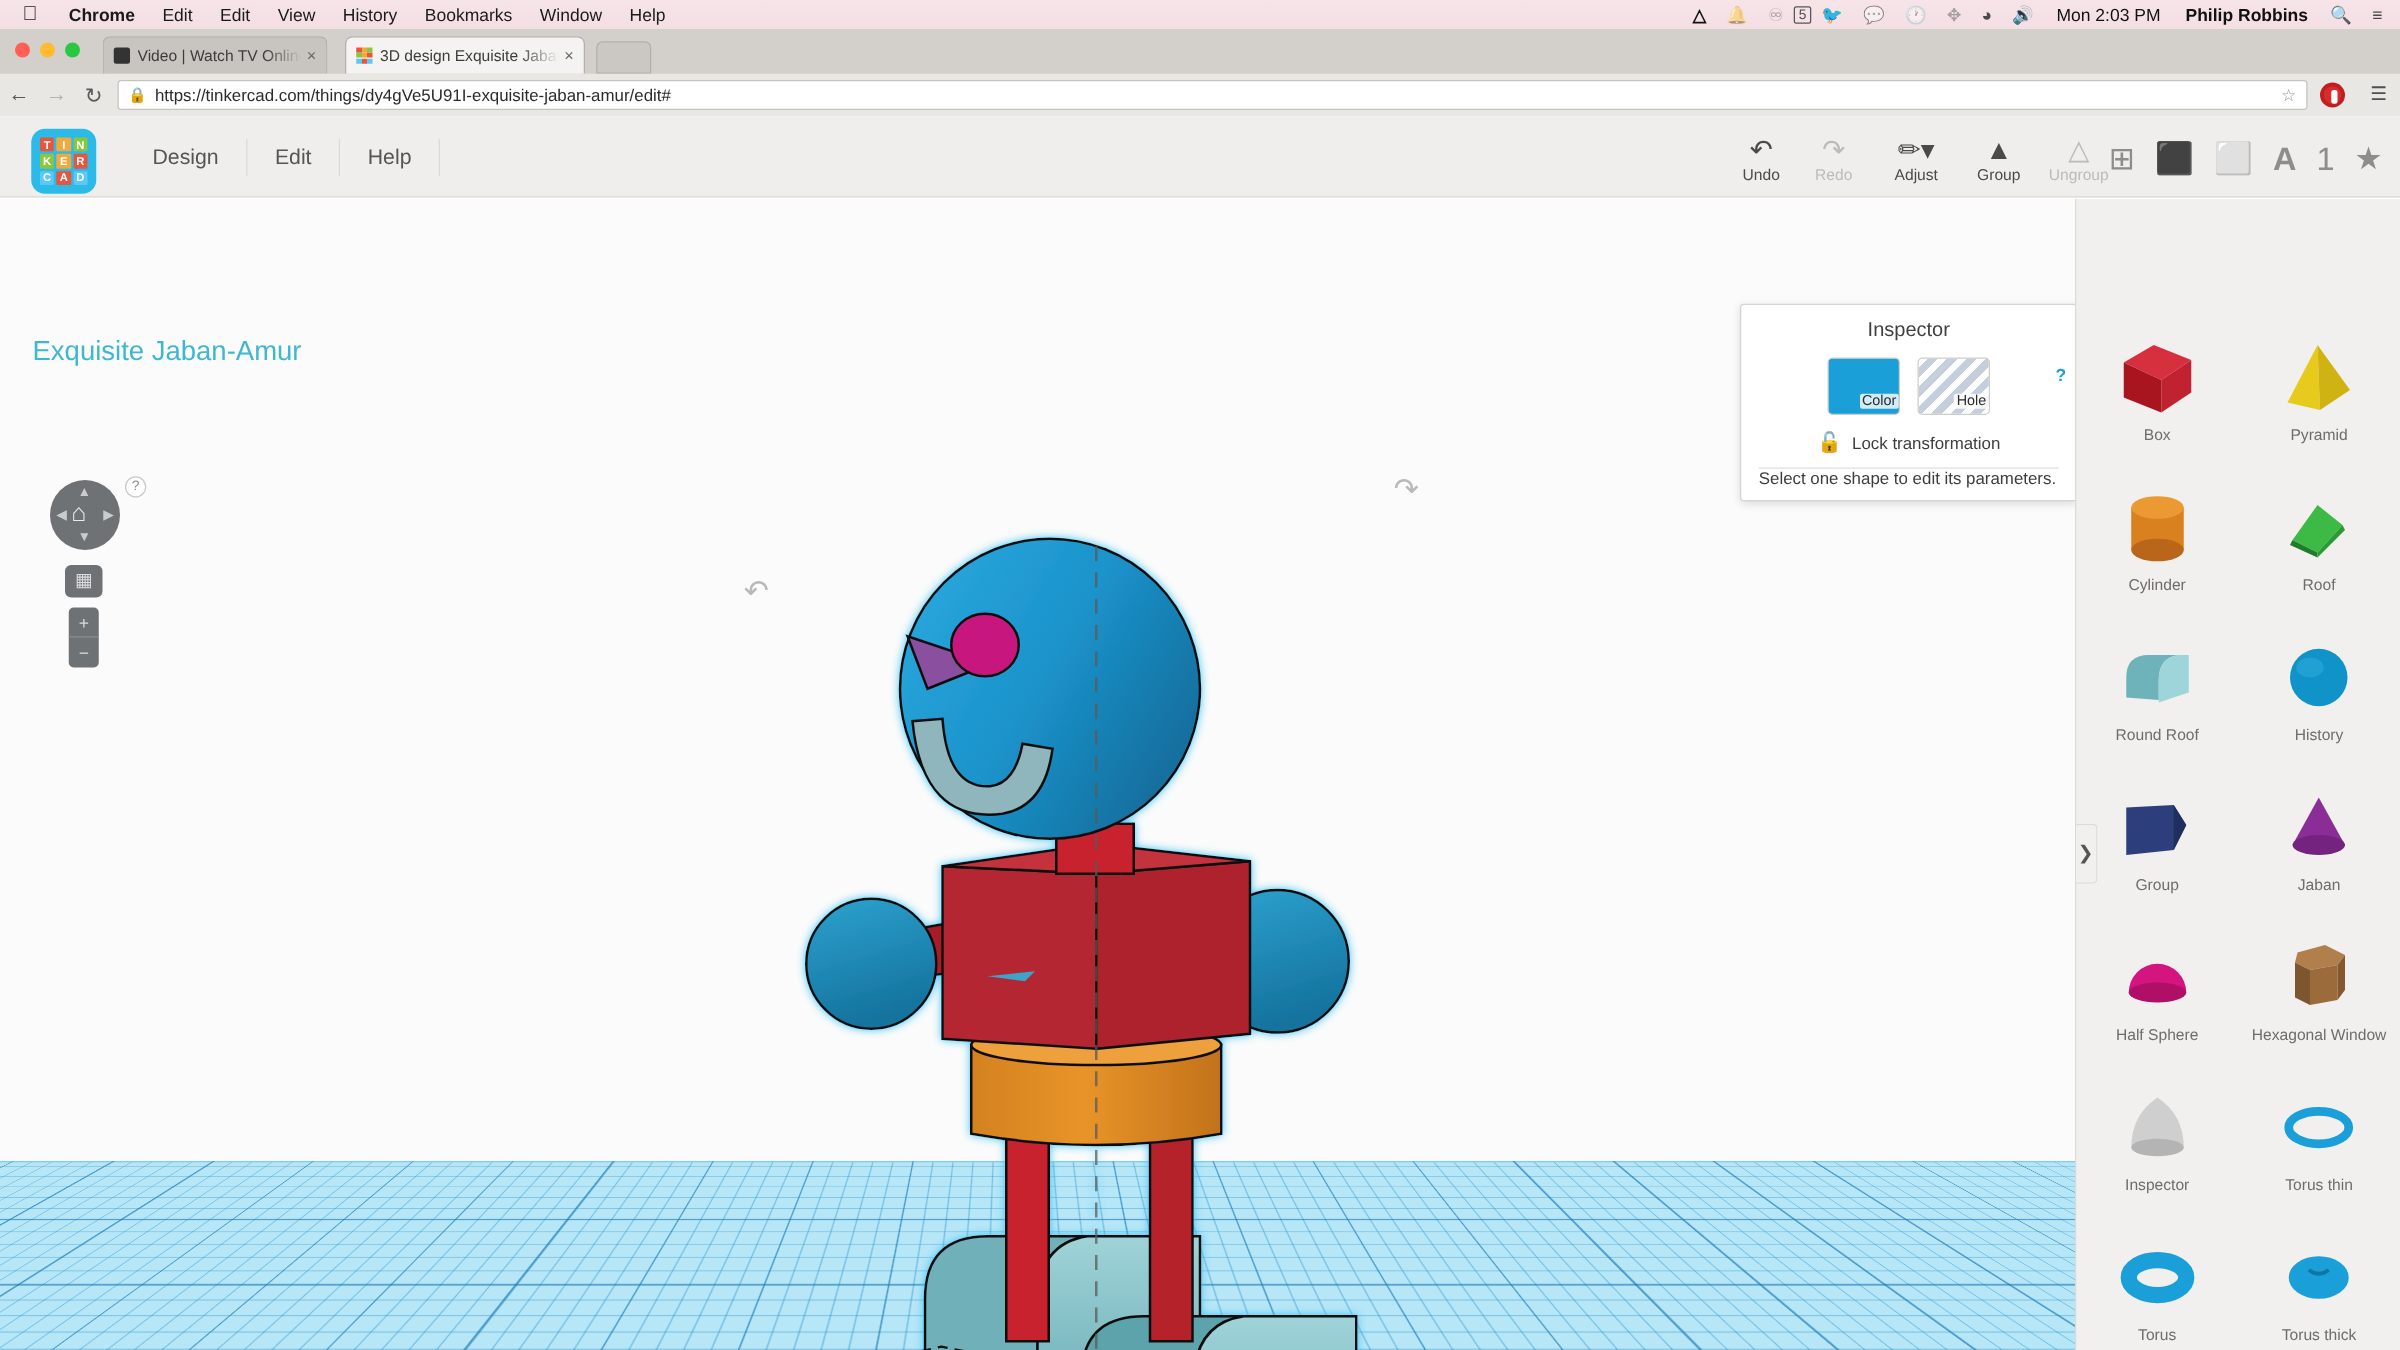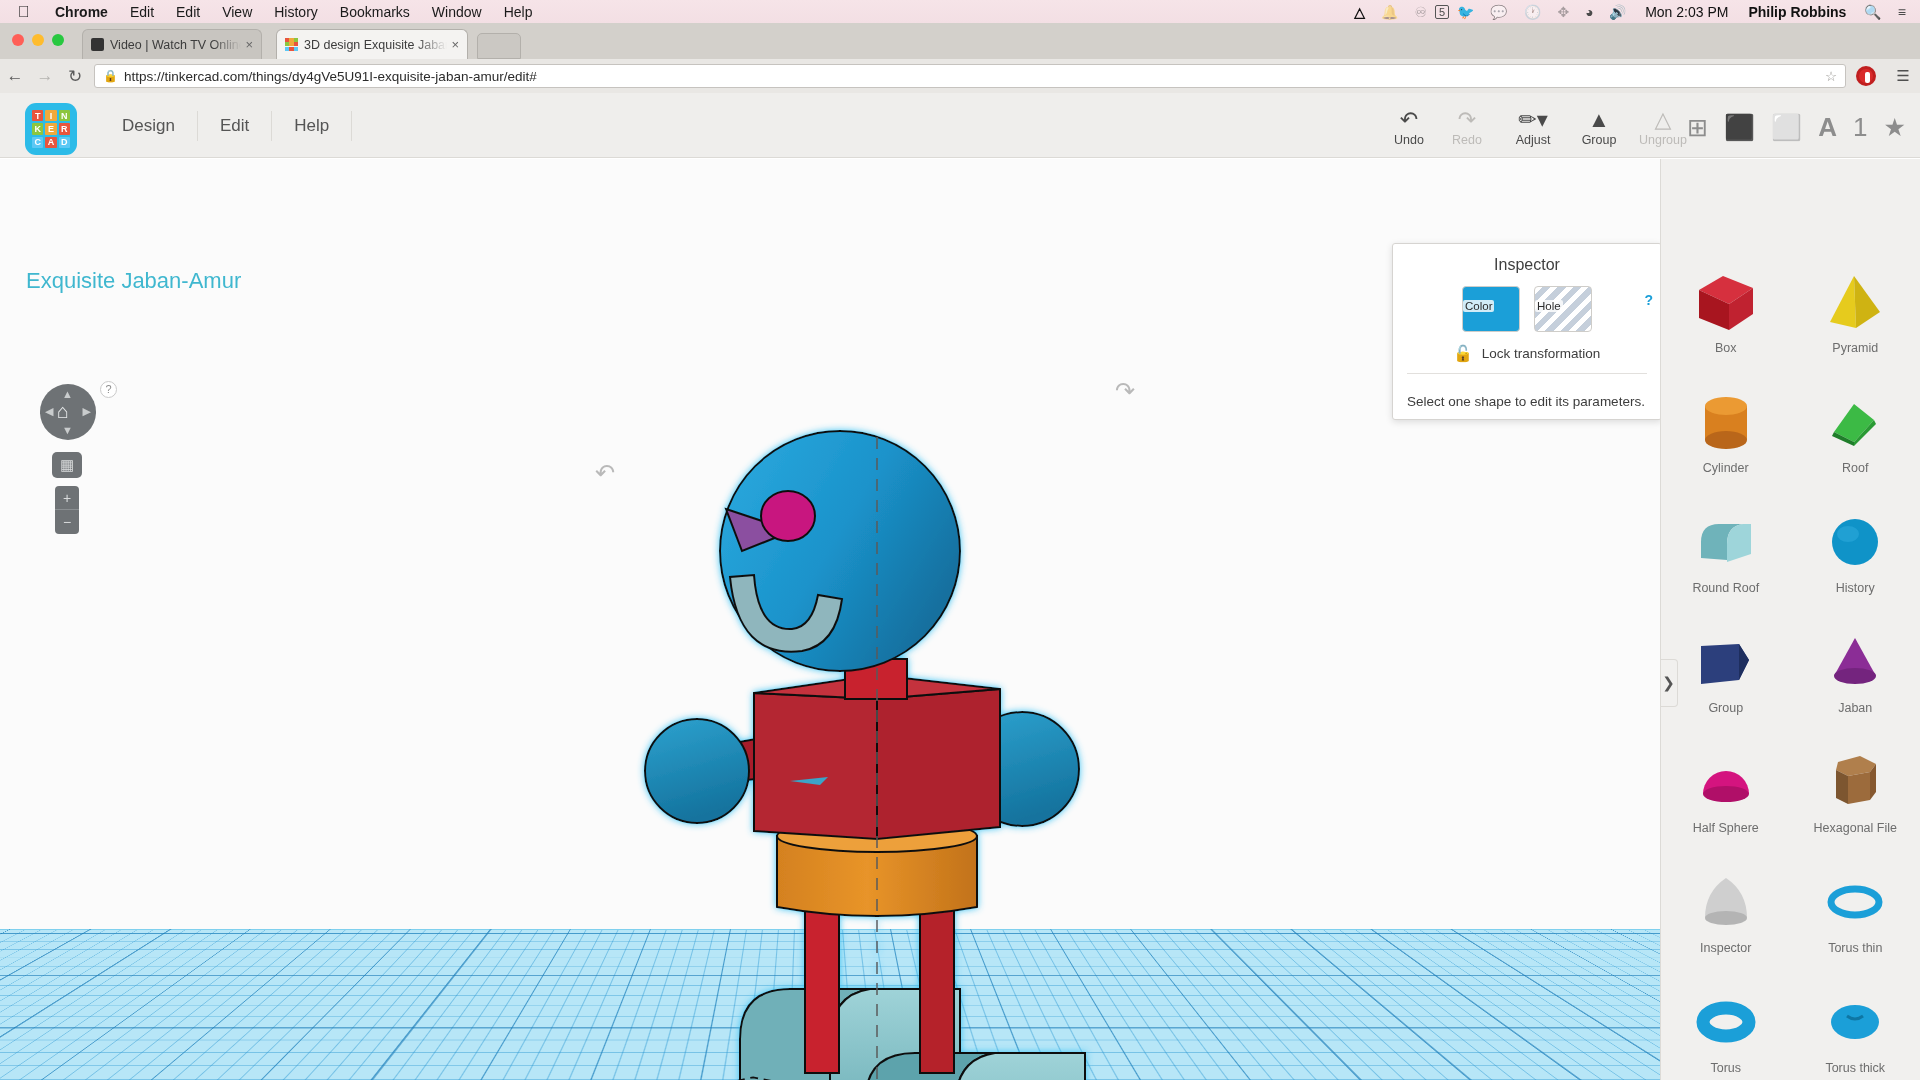--- a/index.html
+++ b/index.html
@@ -142,30 +142,30 @@
   
   .inspector { position:absolute; left:1392px; top:150px; width:270px;
     background:#fff; border:1px solid #d6d4d1; border-radius:3px;
     box-shadow:0 2px 7px rgba(0,0,0,.13); padding:12px 14px 0; }
   .insp-title { text-align:center; font-size:16px; color:#3f3f3f;
     margin-bottom:12px; }
   .insp-row { display:flex; align-items:flex-start; justify-content:center;
     gap:14px; position:relative; }
   .sw { width:58px; height:46px; border:1px solid #cfcdc9; border-radius:4px;
     position:relative; display:flex; align-items:flex-end;
-    justify-content:flex-start; padding-bottom:19px; }
+    justify-content:flex-end; padding-bottom:4px; }
   .sw.color { background:#1b9fd8; }
   .sw.hole { background:repeating-linear-gradient(135deg,#fff 0 5px,#c5cfdb 5px 11px); }
   .sw span { font-size:11.5px; color:#2c2c2c; background:rgba(255,255,255,.8);
     padding:0 2px; border-radius:2px; }
   .insp-help { position:absolute; right:-6px; top:6px; color:#1b9fd8;
     font-weight:bold; font-size:14px; }
   .insp-lock { display:flex; align-items:center; justify-content:center;
     gap:8px; margin:12px 0 10px; font-size:13.5px; color:#3d3d3d; }
-  .insp-note { border-top:1px solid #e2e0dd; padding:20px 0 10px;
+  .insp-note { border-top:1px solid #e2e0dd; padding:0 0 10px;
     font-size:13.5px; color:#3d3d3d; }
 
   
   .library { position:absolute; right:0; top:66px; width:260px; height:921px;
     background:#f1f0ee; border-left:1px solid #dcdad6; overflow:hidden; }
   .lib-grid { display:grid; grid-template-columns:1fr 1fr; padding:6px 0 0; }
   .lib-cell { height:120px; display:flex; flex-direction:column;
     align-items:center; justify-content:flex-start; padding-top:10px; }
   .lib-shape { width:76px; height:72px; display:flex; align-items:center;
     justify-content:center; }
@@ -530,21 +530,21 @@
 
       <div class="lib-cell">
         <div class="lib-shape">
           <svg width="70" height="66" viewBox="0 0 70 66">
             <polygon points="18,12 40,6 56,14 50,22 28,26 16,20" fill="#b07f4c"></polygon>
             <polygon points="16,20 28,26 28,54 16,48" fill="#7d5630"></polygon>
             <polygon points="28,26 50,22 50,50 28,54" fill="#9c6b3c"></polygon>
             <polygon points="50,22 56,14 56,42 50,50" fill="#86582f"></polygon>
           </svg>
         </div>
-        <div class="lib-label">Hexagonal File</div>
+        <div class="lib-label">Hexagonal Window</div>
       </div>
 
       <div class="lib-cell">
         <div class="lib-shape">
           <svg width="70" height="66" viewBox="0 0 70 66">
             <path d="M35 8 Q56 22 56 48 L14 48 Q14 22 35 8 Z" fill="#cfcfcf"></path>
             <ellipse cx="35" cy="48" rx="21" ry="7" fill="#b4b4b4"></ellipse>
           </svg>
         </div>
         <div class="lib-label">Inspector</div>

